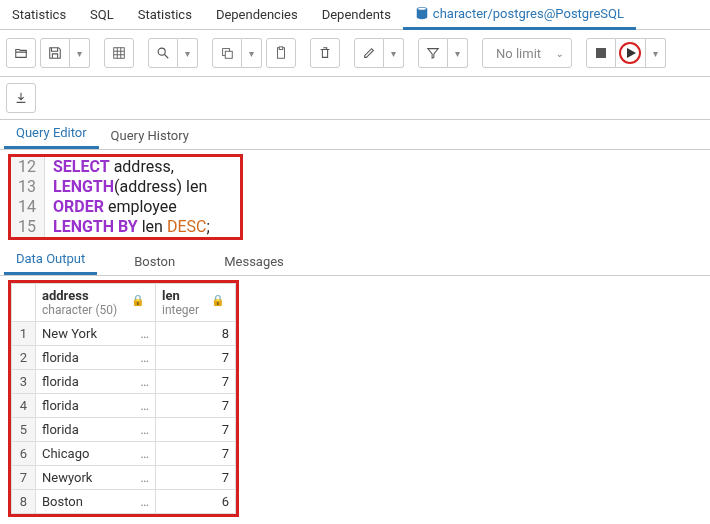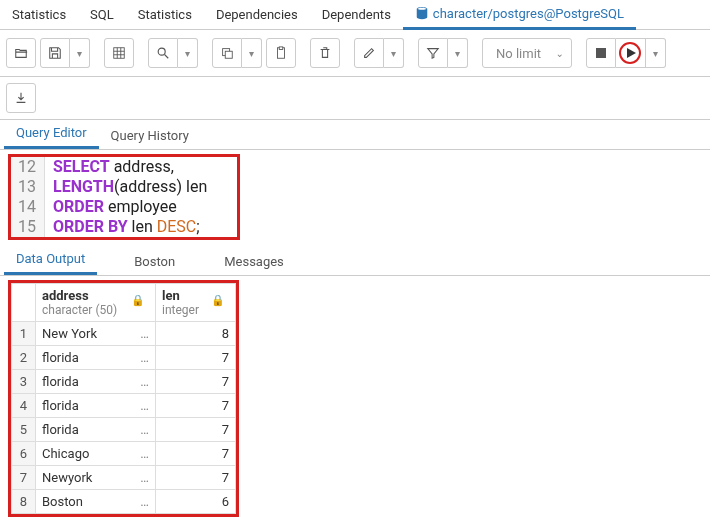--- a/index.html
+++ b/index.html
@@ -221,21 +221,21 @@
   <div class="code-line">
     <div class="line-num">13</div>
     <div class="code"><span class="kw">LENGTH</span><span class="ident">(address) len</span></div>
   </div>
   <div class="code-line">
     <div class="line-num">14</div>
     <div class="code"><span class="kw">ORDER</span><span class="ident"> employee</span></div>
   </div>
   <div class="code-line">
     <div class="line-num">15</div>
-    <div class="code"><span class="kw">ORDER BY</span><span class="ident"> len </span><span class="kw2">DESC</span><span class="ident">;</span></div>
+    <div class="code"><span class="kw">LENGTH BY</span><span class="ident"> len </span><span class="kw2">DESC</span><span class="ident">;</span></div>
   </div>
 </div>
 
 
 <div class="results-tabs">
   <div class="results-tab active">Data Output</div>
   <div class="results-tab">Boston</div>
   <div class="results-tab">Messages</div>
 </div>
 

